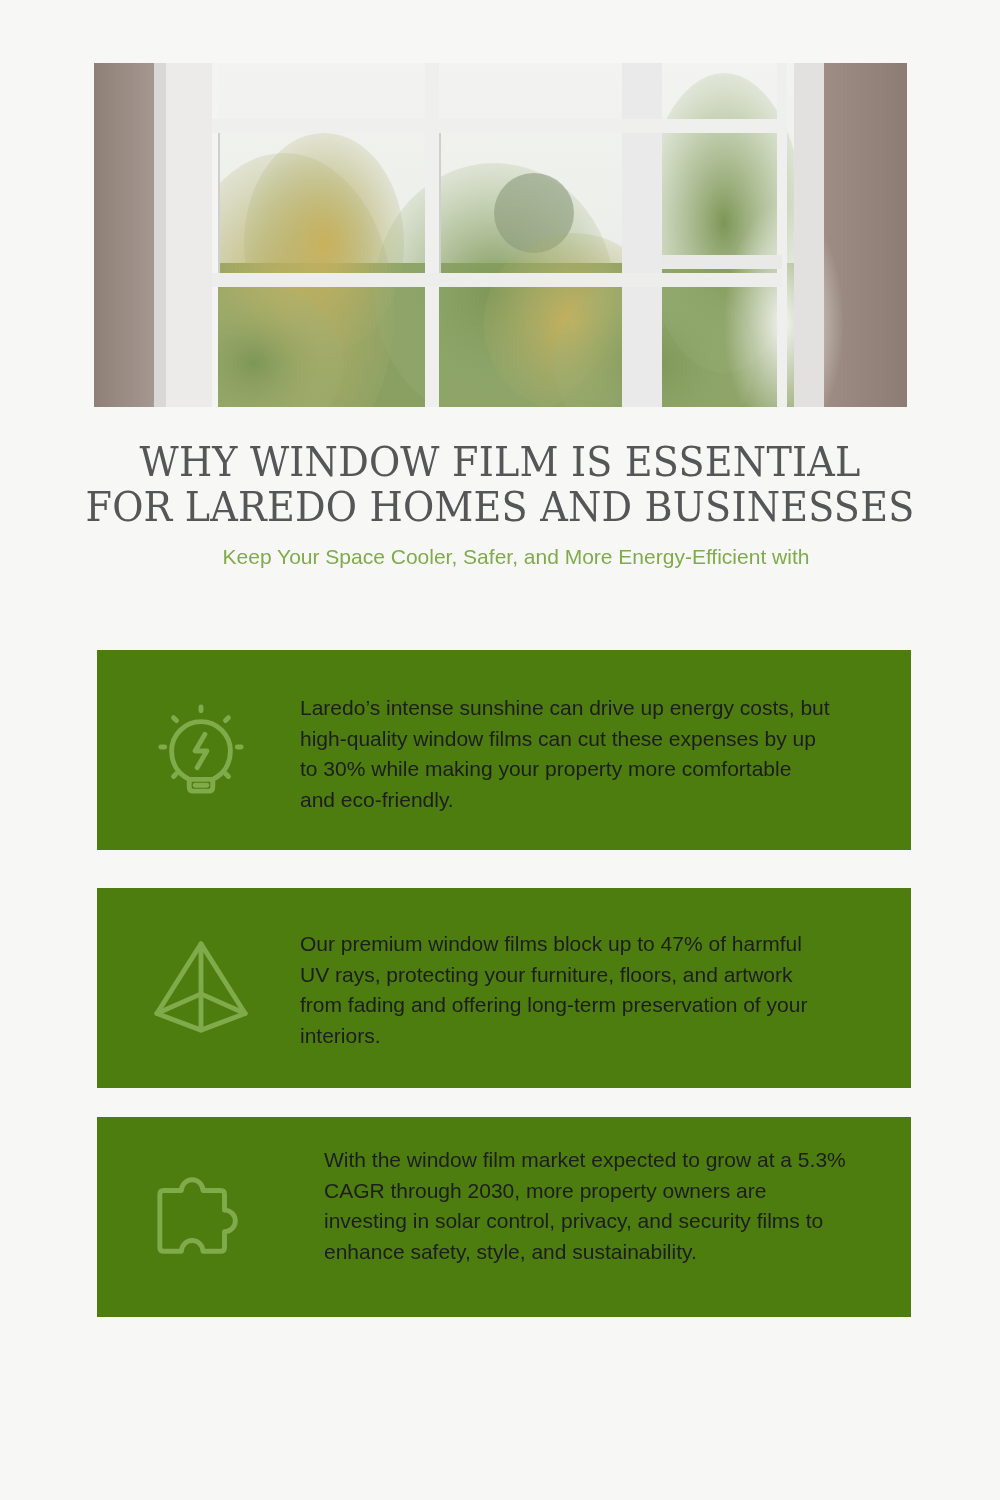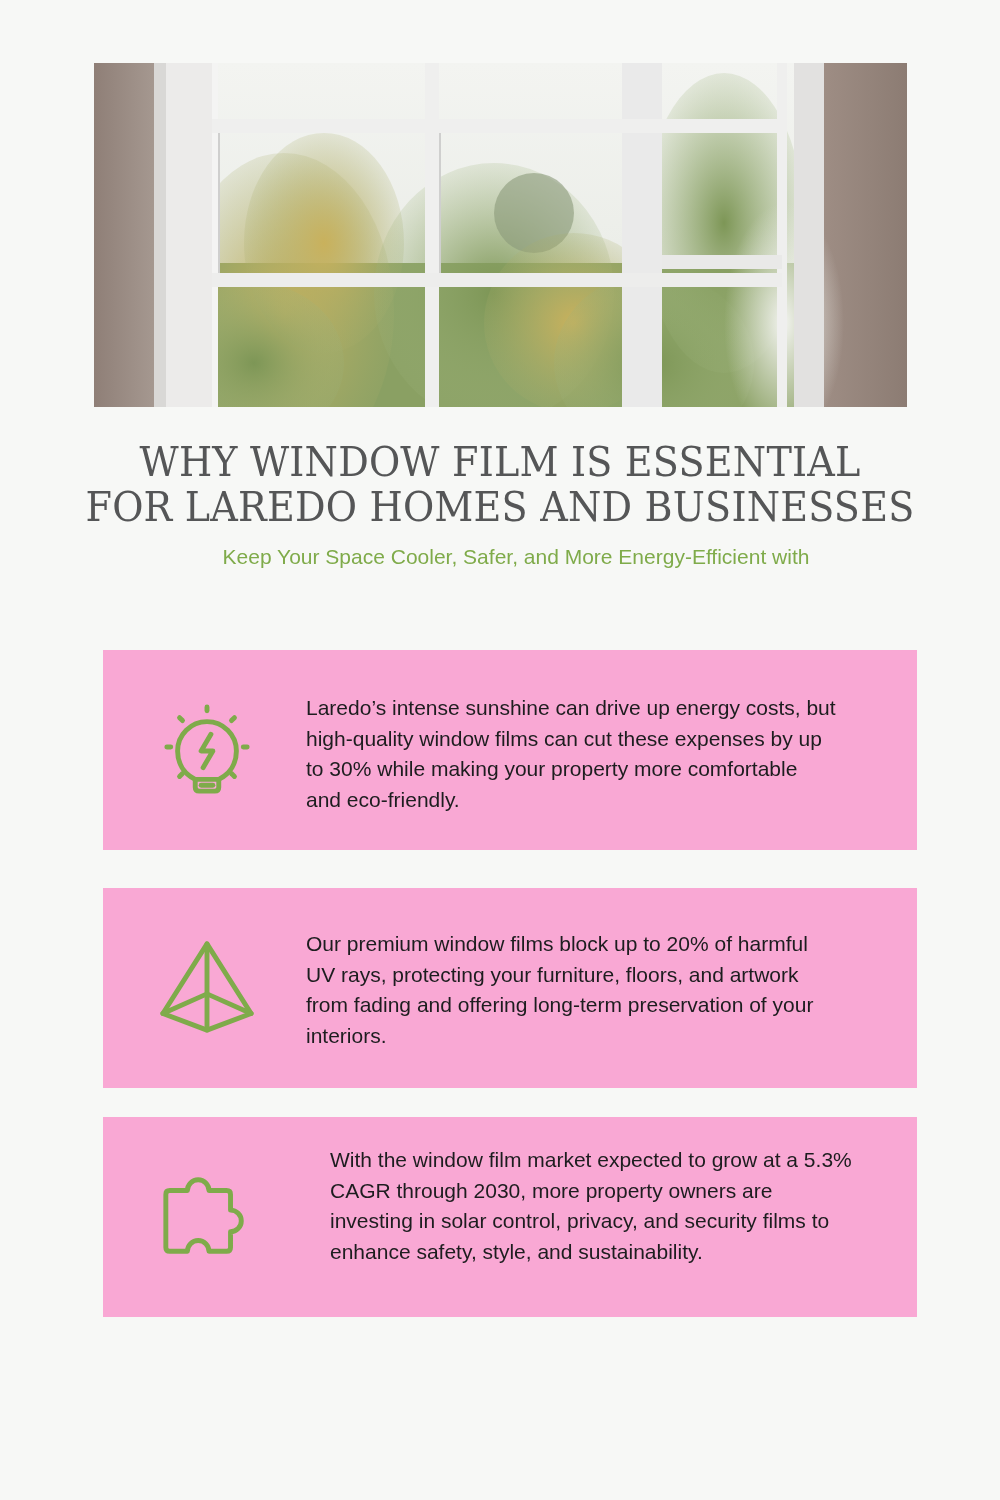--- a/index.html
+++ b/index.html
@@ -17,21 +17,21 @@
     font-family: "DejaVu Serif", "Liberation Serif", serif;
     font-size: 41px; line-height: 45px; color: #555657; letter-spacing: 0.2px;
     font-weight: normal; transform: scaleX(0.93); transform-origin: center;
   }
   .subtitle {
     position: absolute; left: 0; top: 545px; width: 1000px; text-align: center;
     font-size: 21px; line-height: 24px; color: #7fab4a; padding-left: 32px;
   }
 
   .card {
-    position: absolute; left: 103px; width: 814px; background: #f9a8d4;
+    position: absolute; left: 97px; width: 814px; background: #4d7c0f;
   }
   .card .icon {
     position: absolute; left: 148px; width: 98px; height: 98px;
   }
   .card .icon svg { width: 100%; height: 100%; display: block; }
   .card .text {
     position: absolute; left: 203px; width: 530px;
     font-size: 21px; line-height: 30.5px; color: #1d1d1f;
   }
 </style>
@@ -130,21 +130,21 @@
 </div>
 
 <div class="card" style="top:888px; height:200px;">
   <div class="icon" style="left:55px; top:51px;">
     <svg viewBox="0 0 100 100" fill="none" stroke="#7fab4a" stroke-width="5" stroke-linecap="round" stroke-linejoin="round">
       <path d="M50 5 L95 76 L50 93 L5 76 Z"></path>
       <line x1="50" y1="5" x2="50" y2="93"></line>
       <path d="M5 76 L50 56 L95 76"></path>
     </svg>
   </div>
-  <div class="text" style="top:41px;">Our premium window films block up to 20% of harmful UV rays, protecting your furniture, floors, and artwork from fading and offering long-term preservation of your interiors.</div>
+  <div class="text" style="top:41px;">Our premium window films block up to 47% of harmful UV rays, protecting your furniture, floors, and artwork from fading and offering long-term preservation of your interiors.</div>
 </div>
 
 <div class="card" style="top:1117px; height:200px;">
   <div class="icon" style="left:55px; top:52px;">
     <svg viewBox="0 0 100 100" fill="none" stroke="#7fab4a" stroke-width="5" stroke-linecap="round" stroke-linejoin="round">
       <path d="M8 26 Q8 22 12 22 H30 A11 11 0 1 1 52 22 H70 Q74 22 74 26 V42 A11 11 0 1 1 74 64 V80 Q74 84 70 84 H52 A11 11 0 1 0 30 84 H12 Q8 84 8 80 Z"></path>
     </svg>
   </div>
   <div class="text" style="top:28px;margin-left:24px;">With the window film market expected to grow at a 5.3% CAGR through 2030, more property owners are investing in solar control, privacy, and security films to enhance safety, style, and sustainability.</div>
 </div>

